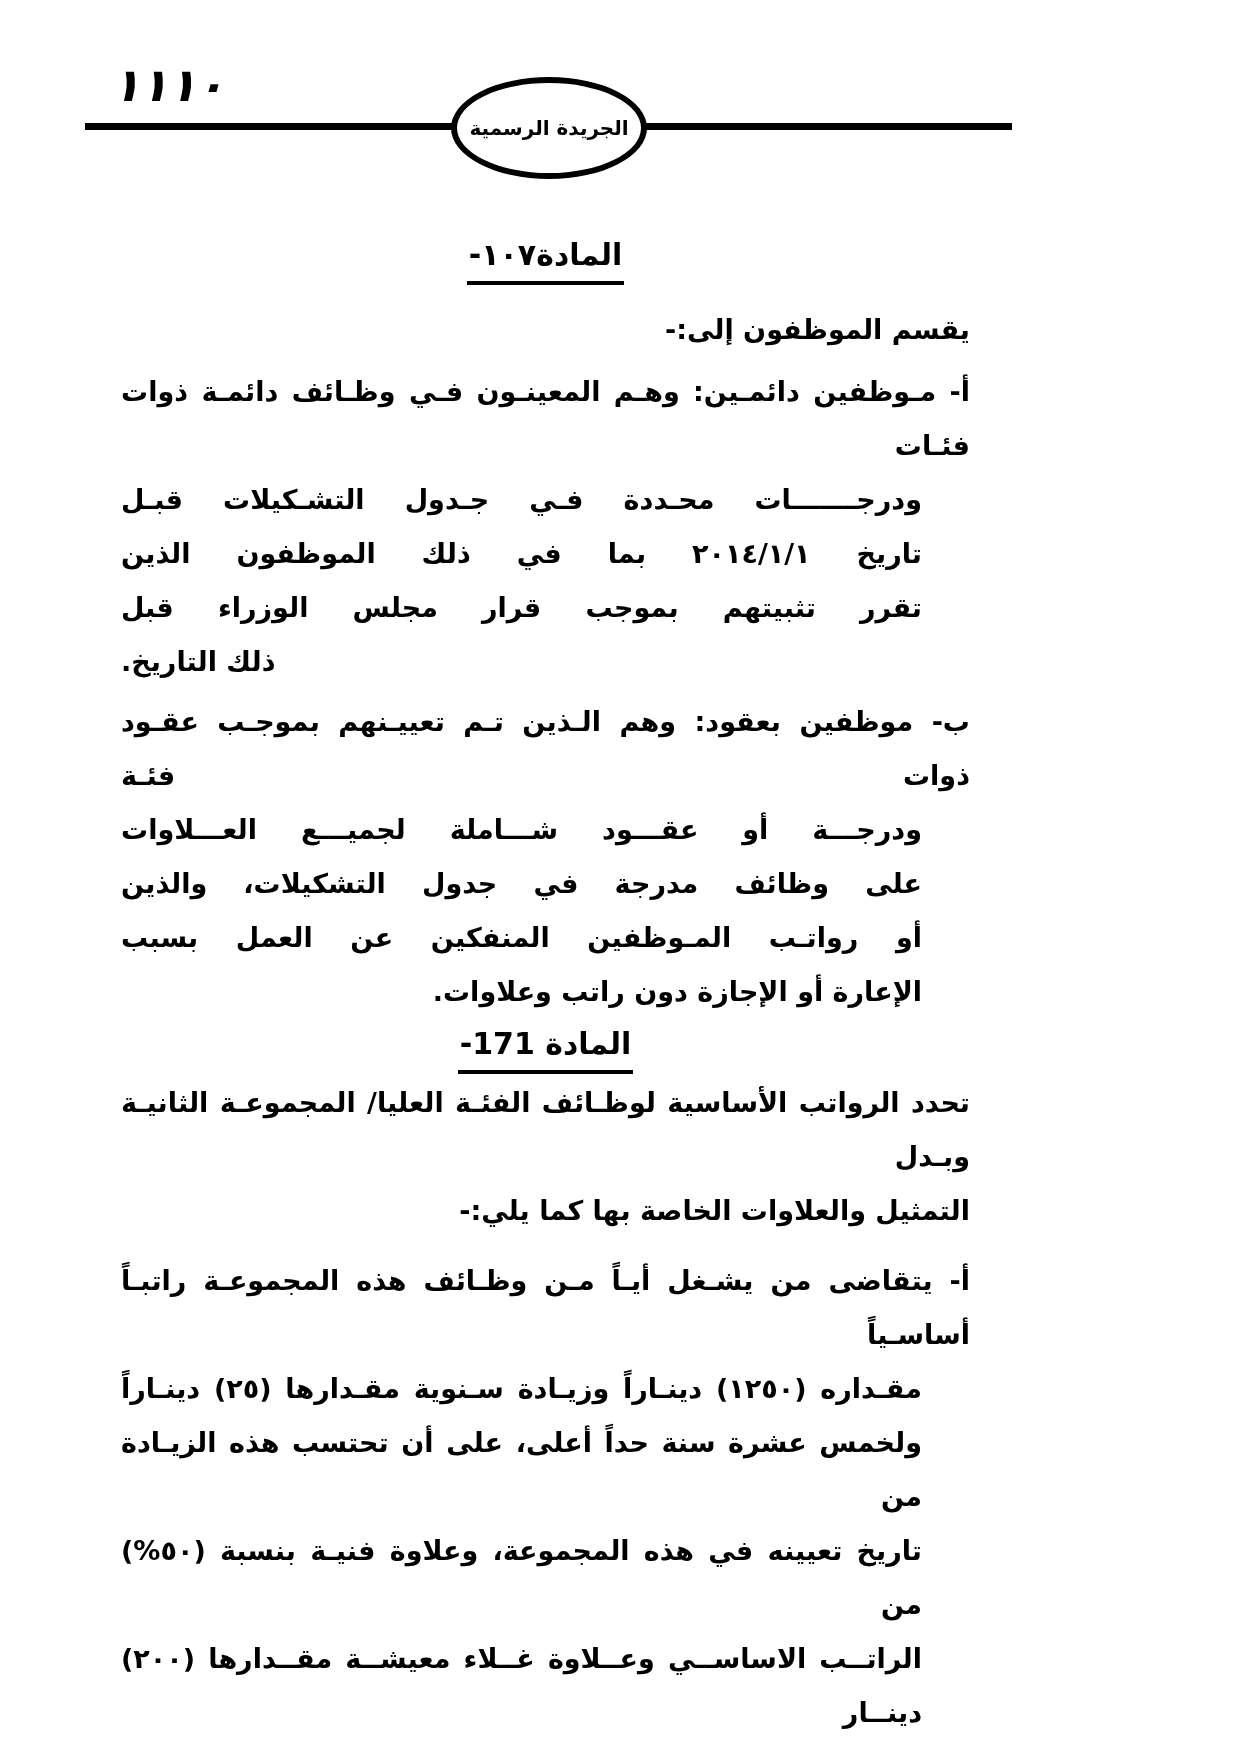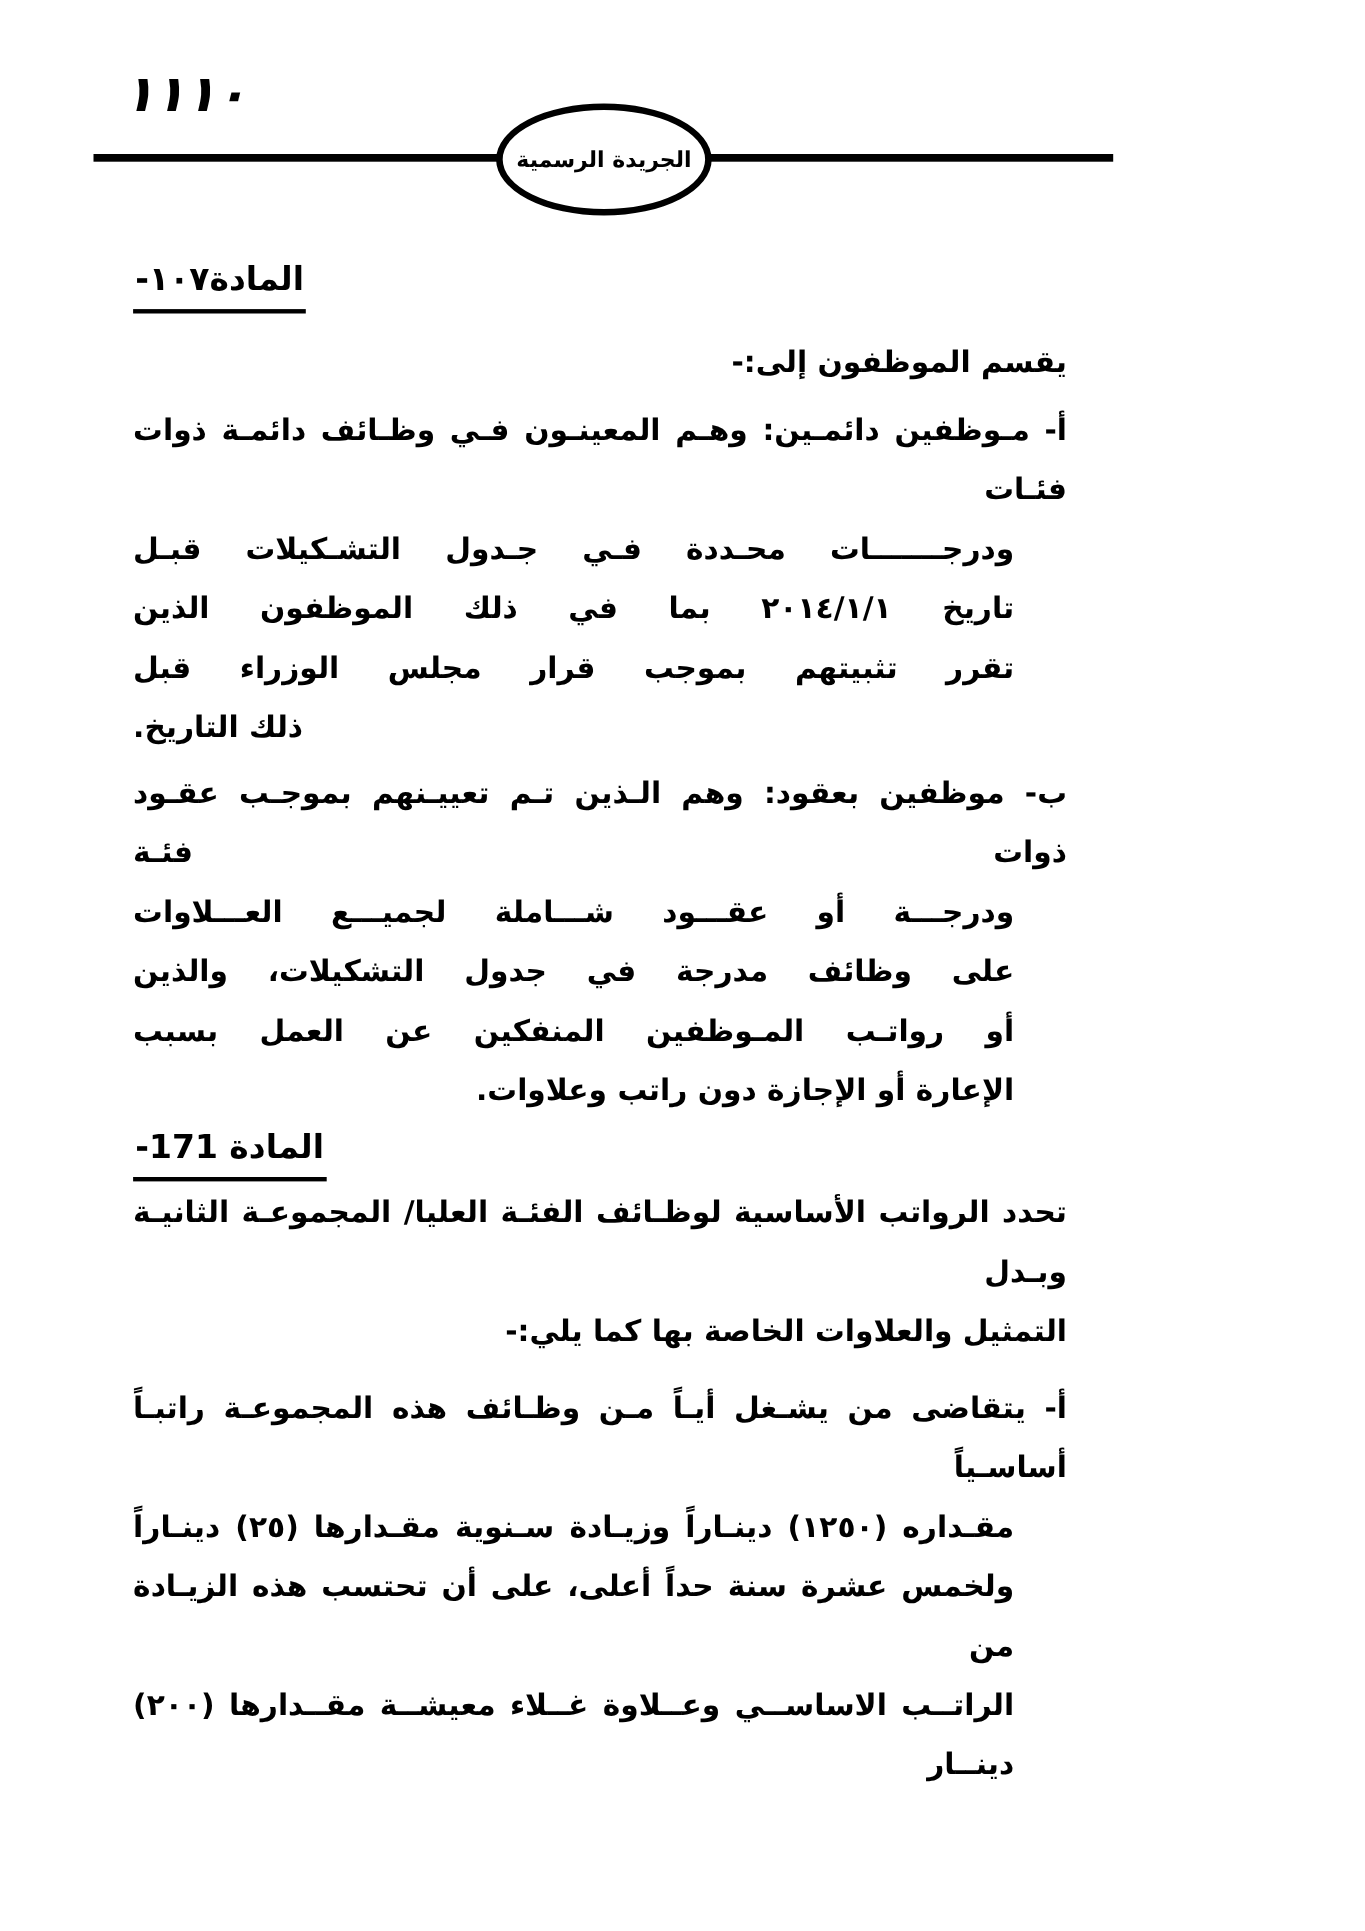--- a/index.html
+++ b/index.html
@@ -14,42 +14,42 @@
     direction:rtl;
   }
   
   .page-number {
     position:absolute; top:58px; left:116px;
     font-size:46px; letter-spacing:4px;
     transform:skewX(-14deg);
     white-space:nowrap;
   }
   .gazette-rule {
-    position:absolute; top:140px; left:85px;
+    position:absolute; top:123px; left:85px;
     width:927px; height:7px; background:#000;
   }
   .gazette-badge {
     position:absolute; top:-46px; left:366px;
     width:184px; height:90px;
     background:#fff;
     border:6px solid #000;
     border-radius:50%;
     display:flex; align-items:center; justify-content:center;
   }
   .gazette-badge span { font-size:20px; white-space:nowrap; }
 
   
   .content {
     position:absolute;
     top:236px;
     right:271px;
     width:849px;
     direction:rtl;
   }
-  .article-heading { text-align:left; margin-bottom:18px; }
+  .article-heading { text-align:center; margin-bottom:18px; }
   .article-heading .hd {
     display:inline-block;
     font-size:30px; line-height:38px;
     border-bottom:4px solid #000;
     padding:0 2px 7px 2px;
     white-space:nowrap;
   }
   .ln {
     font-size:27px;
     line-height:54px;
@@ -112,19 +112,20 @@
       <div class="ln rl">التمثيل والعلاوات الخاصة بها كما يلي:-</div>
     </div>
 
     <div class="gap-md"></div>
 
     <div class="item">
       <div class="ln jl">أ- يتقاضى من يشـغل أيـاً مـن وظـائف هذه المجموعـة راتبـاً أساسـياً</div>
       <div class="ind">
         <div class="ln jl">مقـداره (١٢٥٠) دينـاراً وزيـادة سـنوية مقـدارها (٢٥) دينـاراً</div>
         <div class="ln jl">ولخمس عشرة سنة حداً أعلى، على أن تحتسب هذه الزيـادة من</div>
+        <div class="ln jl">تاريخ تعيينه في هذه المجموعة، وعلاوة فنيـة بنسبة (٥٠%) من</div>
         <div class="ln jl">الراتــب الاساســي وعــلاوة غــلاء معيشــة مقــدارها (٢٠٠) دينــار</div>
 
       </div>
     </div>
 
   </div>
 </div>
 
 </body></html>

